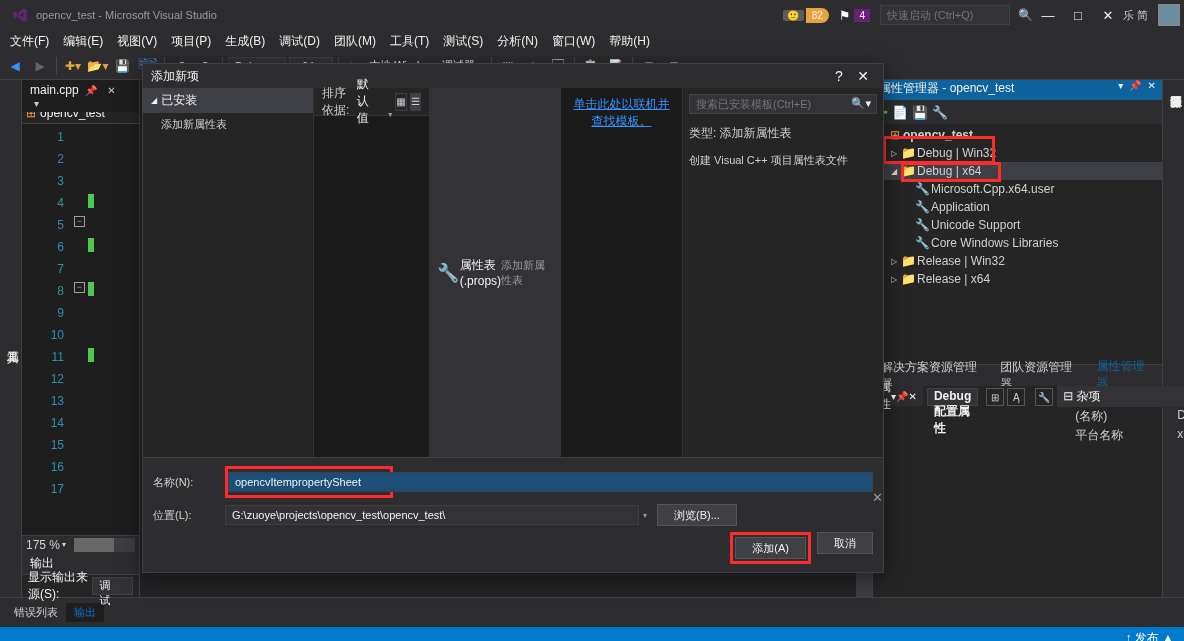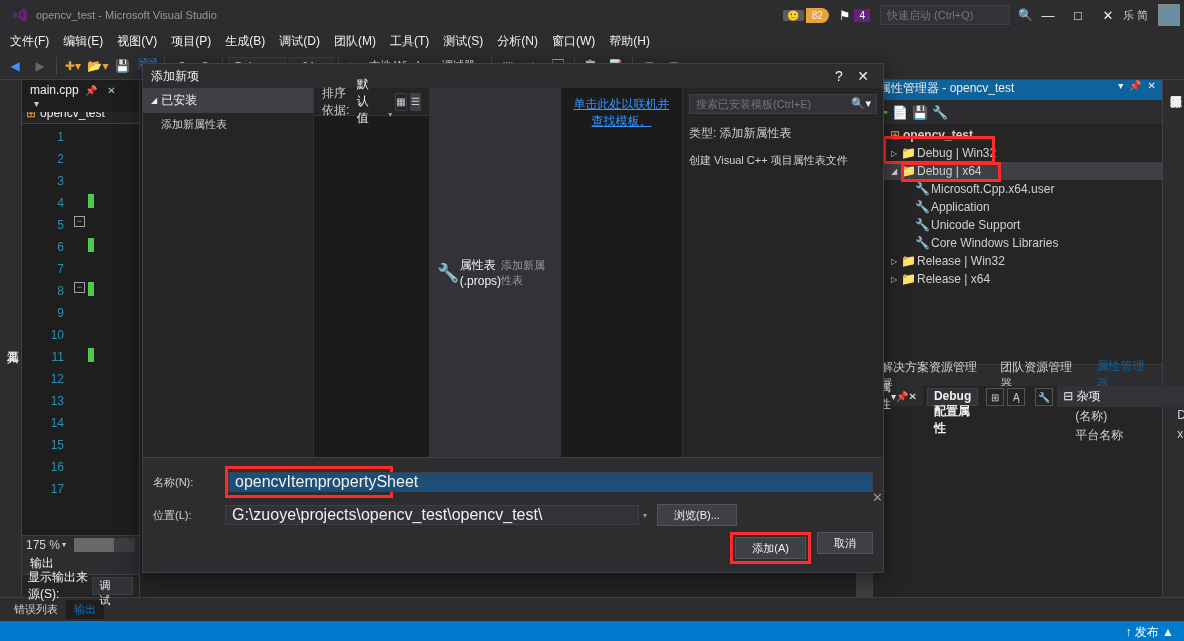--- a/index.html
+++ b/index.html
@@ -83,21 +83,21 @@
     .dlg-listitem .label { flex:1; font-size:12px; }
     .dlg-listitem .cat { color:#999; font-size:11px; }
     .dlg-online { text-align:center; padding:8px; font-size:11px; }
     .dlg-online a { color:#3794ff; text-decoration:underline; cursor:pointer; }
     .dlg-right { width:200px; background:#252526; padding:6px;}
     .dlg-right .search { width:100%; background:#333337; border:1px solid #3f3f46; padding:3px 6px; color:#999; font-size:11px; }
     .dlg-right .desc { margin-top:10px; font-size:11px; color:#d0d0d0; line-height:1.5;}
     .dlg-bottom { background:#2d2d30; padding:8px 10px; border-top:1px solid #3f3f46; }
     .frow { display:flex; align-items:center; margin-bottom:6px; }
     .frow .flabel { width:72px; color:#d0d0d0; font-size:11px; }
-    .finput { flex:1; background:#333337; border:1px solid #3f3f46; color:#f1f1f1; padding:2px 6px; height:20px; font-size:16px; }
+    .finput { flex:1; background:#333337; border:1px solid #3f3f46; color:#f1f1f1; padding:2px 6px; height:20px; font-size:11px; }
     .finput.sel { background:#1c4e78; }
     .btn { background:#3f3f46; border:1px solid #555; color:#f1f1f1; padding:3px 16px; font-size:11px; margin-left:6px; height:22px;}
     .btnrow { display:flex; justify-content:flex-end; margin-top:4px;}
     .redbox { border: 3px solid #ff2a2a; }
 
     
     .rpanel { width: 290px; display:flex; flex-direction:column; border-left:1px solid #3f3f46; background:#252526; }
     .rpanel-head { background:#0e639c; height:20px; display:flex; padding:0 6px; font-size:11px; }
     .rpanel-head .sp{flex:1;}
     .rpanel-head .ic{ margin-left:6px; font-size:10px;}
@@ -127,21 +127,21 @@
     
     .right-strip{ width:22px; background:#2d2d30; border-left:1px solid #3f3f46; writing-mode:vertical-rl; padding-top:6px; font-size:11px;}
 
     
     .vscroll { width:16px; background:#3e3e42; position:relative;}
     .vscroll .thumb{ position:absolute; top:0; left:2px; width:12px; height:36px; background:#686868;}
     .vscroll .redm{ position:absolute; left:0; width:5px; height:4px; background:#c74e39;}
     .vscroll .grnm{ position:absolute; left:0; width:5px; height:4px; background:#4ec94e;}
 
     
-    .btabs { height:24px; background:#2d2d30; display:flex; align-items:center; padding:0 6px; border-top:1px solid #3f3f46;}
+    .btabs { height:30px; background:#2d2d30; display:flex; align-items:center; padding:0 6px; border-top:1px solid #3f3f46;}
     .btabs .bt{ padding:2px 8px; color:#d0d0d0; font-size:11px;}
     .btabs .bt.active{ background:#1e1e1e; color:#0e70c0;}
     .statusbar { height:22px; background:#007acc; color:#fff; display:flex; align-items:center; padding:0 10px; font-size:11px;}
     .statusbar .sp{flex:1;}
     .left-panel-x{ font-size:10px; color:#c8c8c8; margin-left:auto; padding:0 4px;}
     .dialog-area-close { position:absolute; right:2px; top:490px; color:#999; font-size:13px; z-index:51; }
     .lang-text{font-size:11px;color:#d0d0d0;margin-right:4px;}
   </style>
 </head>
 <body>

